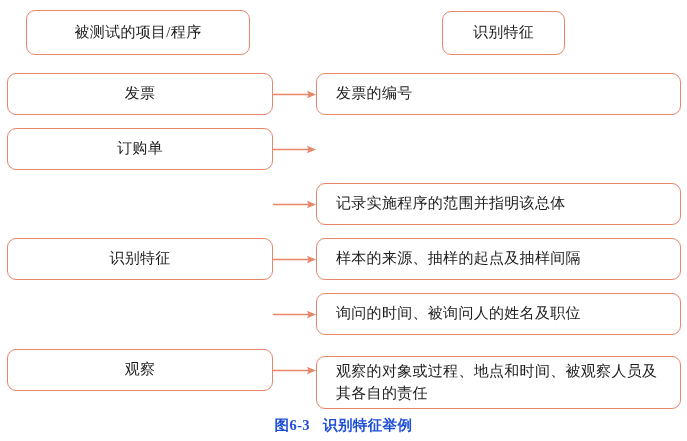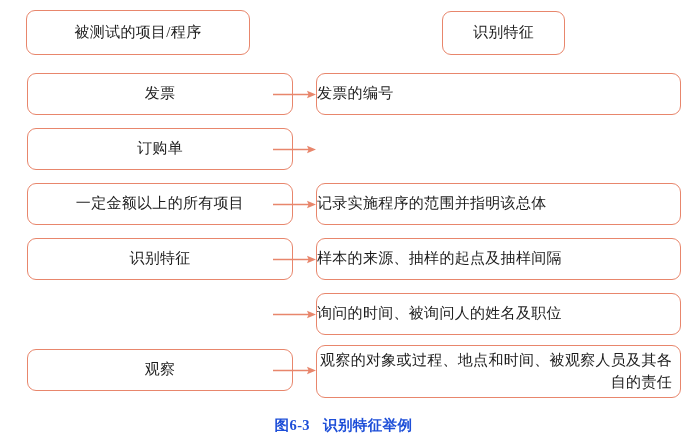--- a/index.html
+++ b/index.html
@@ -27,34 +27,34 @@
     background: #ffffff;
     display: flex;
     align-items: center;
     color: #1c1c1c;
     font-size: 15px;
     line-height: 1.42;
     letter-spacing: 0.3px;
   }
 
   .box.center { justify-content: center; text-align: center; }
-  .box.left   { justify-content: flex-start; padding-left: 0; text-align: right; }
+  .box.left   { justify-content: flex-start; padding-left: 19px; text-align: left; }
 
   
   .hdr-left {
     left: 26px;  top: 10px;
     width: 224px; height: 45px;
   }
   .hdr-right {
     left: 442px; top: 11px;
     width: 123px; height: 44px;
   }
 
   
-  .col-left  { left: 7px;   width: 266px; margin-left: 20px; }
+  .col-left  { left: 7px;   width: 266px; }
   .col-right { left: 316px; width: 365px; }
 
   
   .arrow {
     position: absolute;
     left: 273px;
     width: 43px;
     height: 11px;
     overflow: visible;
   }
@@ -94,21 +94,20 @@
   <div class="box left col-right" style="top:73px; height:42px;">发票的编号</div>
 
   <div class="box center col-left" style="top:128px; height:42px;">订购单</div>
   <div class="arrow" style="top:143.5px;">
     <svg width="43" height="11" viewBox="0 0 43 11">
       <line x1="0" y1="5.5" x2="37" y2="5.5" stroke="#e8866c" stroke-width="1.6"></line>
       <polygon points="43,5.5 34,1.8 35.6,5.5 34,9.2" fill="#e8866c"></polygon>
     </svg>
   </div>
 
-  <div class="box center col-left" style="top:183px; height:42px;">一定金额以上的所有项目</div>
   <div class="arrow" style="top:198.5px;">
     <svg width="43" height="11" viewBox="0 0 43 11">
       <line x1="0" y1="5.5" x2="37" y2="5.5" stroke="#e8866c" stroke-width="1.6"></line>
       <polygon points="43,5.5 34,1.8 35.6,5.5 34,9.2" fill="#e8866c"></polygon>
     </svg>
   </div>
   <div class="box left col-right" style="top:183px; height:42px;">记录实施程序的范围并指明该总体</div>
 
   <div class="box center col-left" style="top:238px; height:42px;">识别特征</div>
   <div class="arrow" style="top:253.5px;">
@@ -127,19 +126,19 @@
   </div>
   <div class="box left col-right" style="top:293px; height:42px;">询问的时间、被询问人的姓名及职位</div>
 
   <div class="box center col-left" style="top:349px; height:42px;">观察</div>
   <div class="arrow" style="top:364.5px;">
     <svg width="43" height="11" viewBox="0 0 43 11">
       <line x1="0" y1="5.5" x2="37" y2="5.5" stroke="#e8866c" stroke-width="1.6"></line>
       <polygon points="43,5.5 34,1.8 35.6,5.5 34,9.2" fill="#e8866c"></polygon>
     </svg>
   </div>
-  <div class="box left col-right" style="top:345px; height:53px; padding-right:8px;">观察的对象或过程、地点和时间、被观察人员及其各自的责任</div>
+  <div class="box left col-right" style="top:356px; height:53px; padding-right:8px;">观察的对象或过程、地点和时间、被观察人员及其各自的责任</div>
 
   <div id="caption">
     <span>图6-3</span><span class="gap"></span><span>识别特征举例</span>
   </div>
 
 </div>
 
 </body></html>

